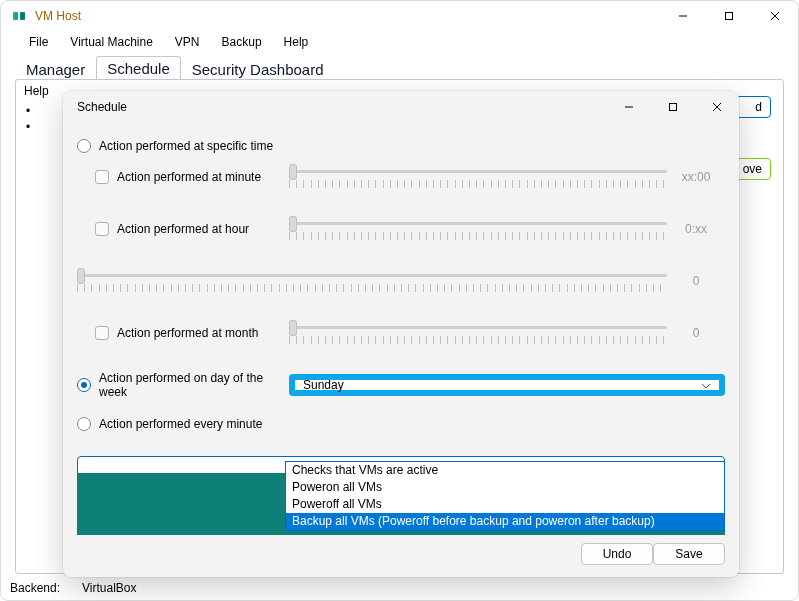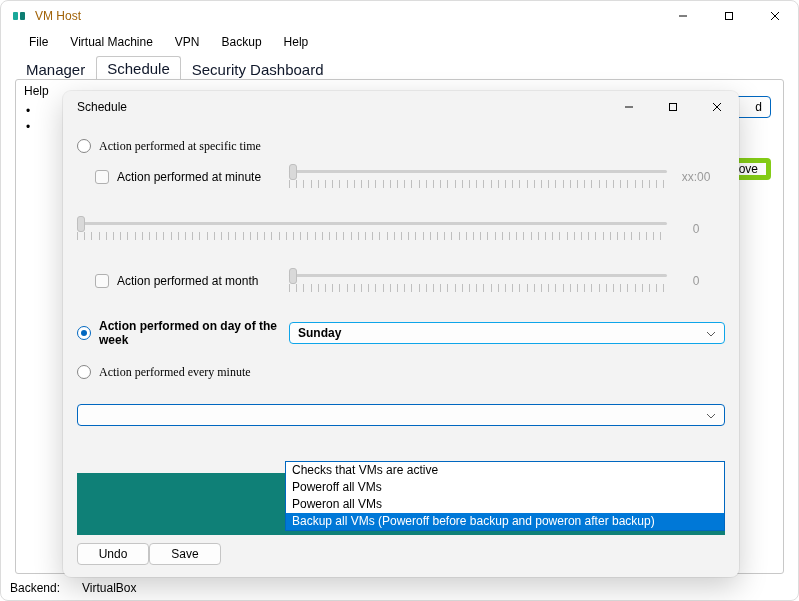--- a/index.html
+++ b/index.html
@@ -50,21 +50,21 @@
     border-radius:3px 3px 0 0;
   }
   .tab-content-border {
     position:absolute; left:14px; right:14px; top:78px; bottom:26px;
     border:1px solid #c8c8c8; border-radius:3px; background:#fff;
   }
   .bg-tab-text { position:absolute; left:8px; top:4px; font-size:12px }
   .bg-bullet { position:absolute; left:10px; font-size:12px; color:#000 }
   .bg-right-btn {
     position:absolute; right:12px; width:60px; height:22px;
-    border:5px solid #84cc16; border-radius:4px; background:#fdfdfd;
+    border:1px solid #84cc16; border-radius:4px; background:#fdfdfd;
     display:flex; align-items:center; justify-content:flex-end; padding-right:8px; font-size:12px;
   }
   .bg-right-btn.add {
     top:16px; border:1px solid #0067c0; color:#000;
   }
   .bg-right-btn.remove { top:78px; }
   
   .statusbar {
     position:absolute; left:1px; right:1px; bottom:1px; height:22px;
     display:flex; align-items:center; padding-left:8px; font-size:12px; gap:22px;
@@ -77,22 +77,22 @@
   }
   .dlg-titlebar {
     height:32px; display:flex; align-items:center; padding-left:14px;
   }
   .dlg-title { font-size:12px; color:#000; }
   .dlg-spacer { flex:1; }
   .dlg-btn { width:44px; height:28px; display:flex; align-items:center; justify-content:center; }
   
   .form { position:absolute; left:14px; right:14px; top:44px; bottom:56px; }
   .row { display:flex; align-items:center; height:28px; margin-bottom:24px; }
-  .row.tight { margin-bottom:14px;font-weight:bold; }
-  .row.option { margin-bottom:6px; height:22px;font-family:Liberation Serif, serif; }
+  .row.tight { margin-bottom:14px; }
+  .row.option { margin-bottom:6px; height:22px; }
   .radio {
     width:14px; height:14px; border:1px solid #868686; border-radius:50%; background:#fff;
     margin-right:8px; position:relative; flex:0 0 14px;
   }
   .radio.checked { border-color:#0067c0; }
   .radio.checked::after {
     content:""; position:absolute; left:3px; top:3px; width:6px; height:6px; border-radius:50%; background:#0067c0;
   }
   .checkbox {
     width:14px; height:14px; border:1px solid #b0b0b0; border-radius:3px; background:#fafafa;
@@ -114,40 +114,40 @@
   .slider-thumb {
     position:absolute; left:0; top:2px; width:8px; height:16px;
     background:#d9d9d9; border:1px solid #bfbfbf; border-radius:3px;
   }
   .slider-ticks {
     position:absolute; left:0; right:0; top:18px; height:8px;
     background-image:repeating-linear-gradient(to right,#bfbfbf 0,#bfbfbf 1px,transparent 1px,transparent 7.2px);
   }
   
   .select {
-    flex:1; height:22px; background:#fdfdfd; border:1px solid #0ea5e9; border-radius:4px;
+    flex:1; height:22px; background:#fdfdfd; border:6px solid #0ea5e9; border-radius:4px;
     display:flex; align-items:center; padding:0 8px; font-size:12px; position:relative;
   }
   .select.focus { border:1px solid #0067c0; }
   .select .chev { position:absolute; right:8px; top:50%; transform:translateY(-50%); }
   .chev svg { stroke:#5a5a5a; fill:none; }
   
   .teal-box {
     position:absolute; left:14px; right:14px; height:62px; top:382px; background:#0f8077;
   }
   
   .dropdown {
     position:absolute; left:222px; right:14px; top:370px;
     background:#fff; border:1px solid #0067c0; z-index:5;
   }
   .dd-item { padding:1px 6px; font-size:12px; line-height:15px; }
   .dd-item.selected { background:#0078d7; color:#fff; }
   
   .dlg-buttons {
-    position:absolute; left:14px; right:14px; bottom:12px; display:flex; justify-content:flex-start;
+    position:absolute; left:14px; right:14px; bottom:12px; display:flex; justify-content:flex-end;
   }
   .btn {
     min-width:72px; height:22px; padding:0 14px; background:#fdfdfd; border:1px solid #c5c5c5;
     border-radius:4px; font-size:12px; display:flex; align-items:center; justify-content:center;
   }
 </style>
 </head>
 <body>
 
 <div class="outer-window">
@@ -243,20 +243,34 @@
         <div class="mid-col">
           <div class="slider">
             <div class="slider-track"></div>
               <div class="slider-thumb"></div>
               <div class="slider-ticks"></div>
           </div>
         </div>
         <div class="right-col disabled">xx:00</div>
       </div>
 
+      <div class="row">
+        <div class="left-col">
+          <span class="checkbox"></span>
+          <span class="lbl disabled">Action performed at hour</span>
+        </div>
+        <div class="mid-col">
+          <div class="slider">
+            <div class="slider-track"></div>
+              <div class="slider-thumb"></div>
+              <div class="slider-ticks"></div>
+          </div>
+        </div>
+        <div class="right-col disabled">0:xx</div>
+      </div>
 
       <div class="row">
         <div class="mid-col">
           <div class="slider">
             <div class="slider-track"></div>
               <div class="slider-thumb"></div>
               <div class="slider-ticks"></div>
           </div>
         </div>
         <div class="right-col disabled">0</div>
@@ -306,22 +320,22 @@
           </span>
         </div>
       </div>
 
     </div>
 
     <div class="teal-box"></div>
 
     <div class="dropdown">
       <div class="dd-item">Checks that VMs are active</div>
+      <div class="dd-item">Poweron all VMs</div>
       <div class="dd-item">Poweroff all VMs</div>
-      <div class="dd-item">Poweron all VMs</div>
       <div class="dd-item selected">Backup all VMs (Poweroff before backup and poweron after backup)</div>
     </div>
 
     <div class="dlg-buttons">
       <div class="btn">Undo</div>
       <div class="btn">Save</div>
     </div>
   </div>
 
 </div>

